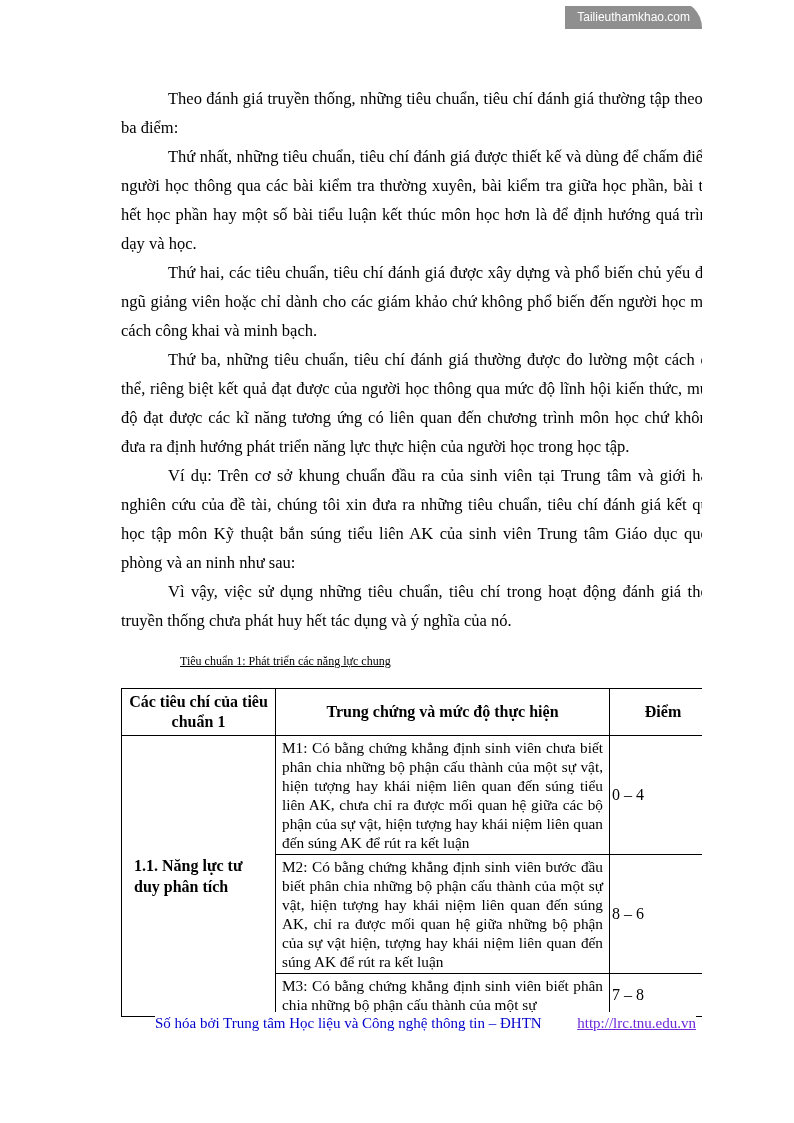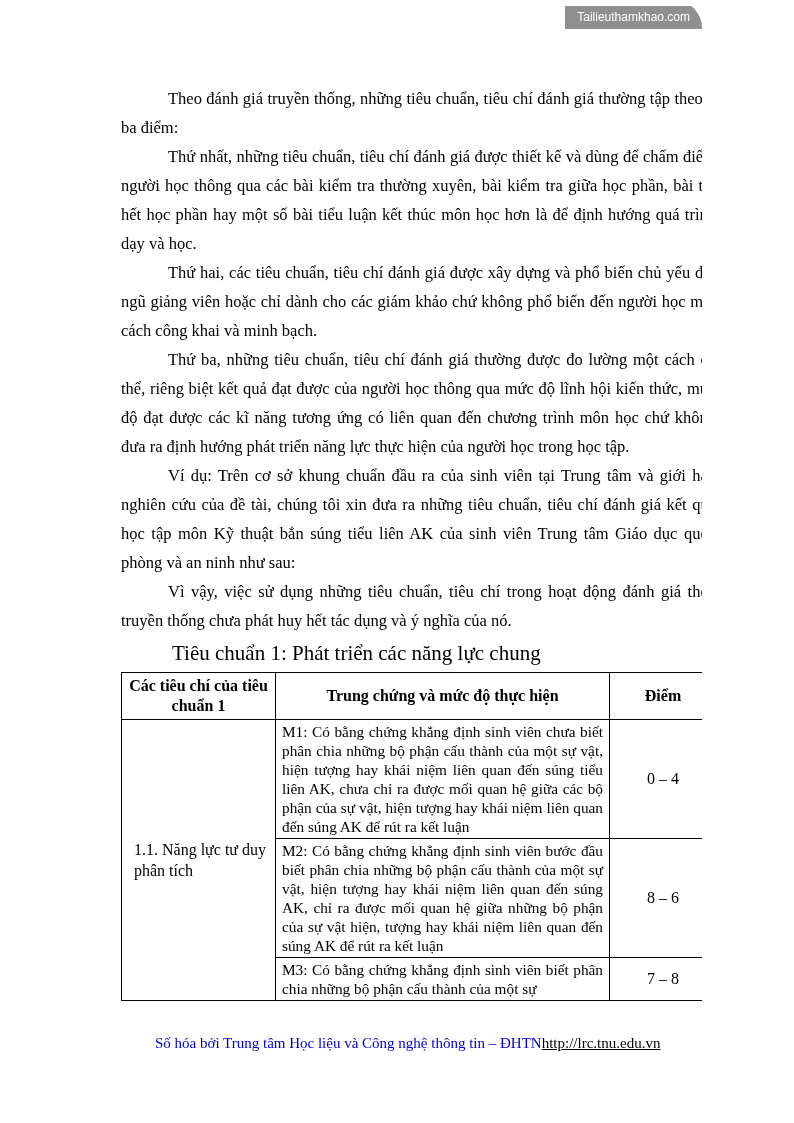--- a/index.html
+++ b/index.html
@@ -35,24 +35,25 @@
     width: 595px;
   }
   p.body {
     margin: 0;
     font-size: 16.5px;
     line-height: 29px;
     text-align: justify;
     text-indent: 47px;
   }
   p.caption {
-    margin: 4px;
-    font-size: 21px;
+    margin: 12px;
+    font-size: 12px;
     line-height: 29px;
     text-indent: 47px;
+    text-decoration: underline;
   }
   table.criteria {
     border-collapse: collapse;
     width: 595px;
     margin-top: 3px;
     table-layout: fixed;
   }
   table.criteria th, table.criteria td {
     border: 1px solid #000000;
   }
@@ -63,52 +64,52 @@
     text-align: center;
     vertical-align: middle;
     padding: 3px 4px;
   }
   td.criterion {
     font-size: 16px;
     line-height: 21px;
     vertical-align: middle;
     text-align: left;
     padding: 4px 6px 4px 12px;
+    font-weight: bold;
   }
   td.evidence {
     font-size: 15.3px;
     line-height: 19px;
     text-align: justify;
     vertical-align: top;
     padding: 2px 6px;
     margin-left: 10px;
   }
   td.score {
     font-size: 16px;
-    text-align: center;
+    text-align: left;
     vertical-align: middle;
     padding: 2px;
   }
   .footer {
     position: absolute;
     left: 155px;
     top: 1012px;
     width: 541px;
     display: flex;
-    justify-content: flex-start;
+    justify-content: space-between;
     align-items: baseline;
     background: #ffffff;
     font-size: 15px;
     line-height: 22px;
     color: #0000cc;
     z-index: 5;
-    margin-top: 20px;
   }
   .footer .flink {
-    color: #000000;
+    color: #6d28d9;
     text-decoration: underline;
   }
 </style>
 </head>
 <body>
 
 <div class="page">
 
   <div class="watermark">
     <span>Tailieuthamkhao.com</span>

